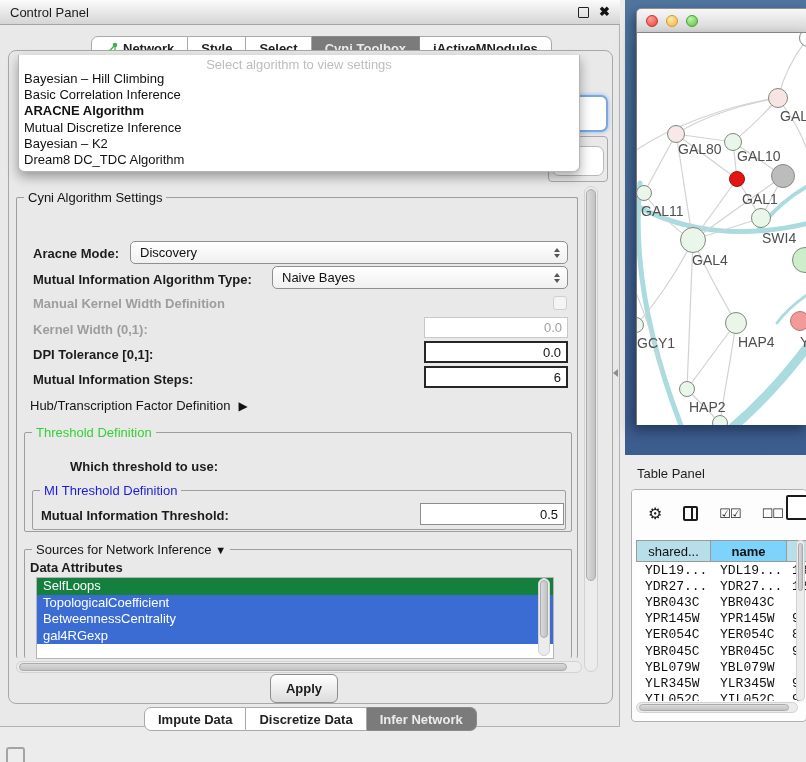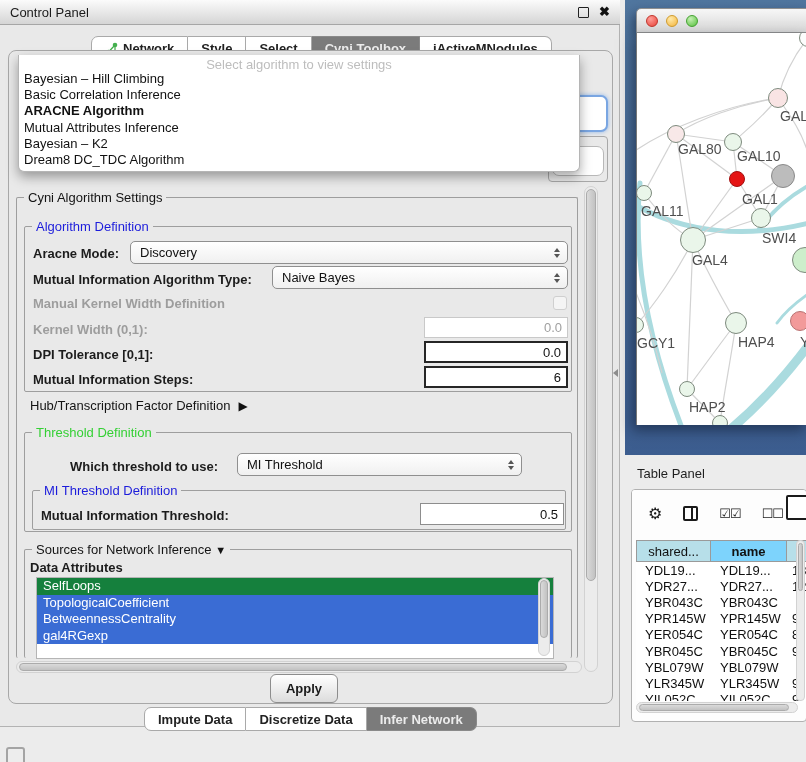--- a/index.html
+++ b/index.html
@@ -78,21 +78,21 @@
   .ticon{font-size:16px;color:#1a1a1a;line-height:16px;}
   #col-icon{width:15px;height:15px;border:2px solid #1a1a1a;border-radius:2px;box-sizing:border-box;position:relative;}
   #col-icon:after{content:"";position:absolute;left:50%;top:0;width:2px;height:100%;background:#1a1a1a;}
   #page-icon{position:absolute;right:-10px;top:5px;width:26px;height:21px;border:2px solid #1a1a1a;background:#fff;border-radius:2px;}
   .hrow{position:absolute;display:flex;height:22px;}
   .hcell{border:1px solid #9a9a9a;border-left:none;box-sizing:border-box;display:flex;align-items:center;justify-content:center;
          font-size:13px;color:#111;}
   .hcell:first-child{border-left:1px solid #9a9a9a;}
   #tbody{position:absolute;overflow:hidden;background:#fff;}
   .trow{display:flex;height:16.2px;align-items:center;}
-  .tcell{font-size:13px;color:#101010;padding-left:9px;box-sizing:border-box;overflow:hidden;white-space:nowrap;}
+  .tcell{font-size:13px;color:#101010;padding-left:9px;box-sizing:border-box;overflow:hidden;white-space:nowrap;font-family:Liberation Mono, monospace;}
   .c0{width:75px;} .c1{width:76px;} .c2{width:45px;padding-left:5px;}
   
   #split-arrow{width:0;height:0;border-top:4px solid transparent;border-bottom:4px solid transparent;border-right:5px solid #8d8d8d;}
   #dock-ic{left:6px;top:747px;width:15px;height:15px;border:2px solid #a4a4a4;border-radius:3px;background:#ededed;}
   #hub-row{display:flex;align-items:center;gap:8px;font-size:13px;color:#141414;}
   #hub-row .arr{font-size:12px;color:#111;}
 </style>
 </head>
 <body>
 
@@ -135,33 +135,30 @@
   <div class="abs" id="frag-gb"></div>
   <div class="abs" id="frag-combo"></div>
   <div class="abs" id="frag-blue"></div>
 
   <div class="abs" id="dd">
     <div id="dd-prompt">Select algorithm to view settings</div>
     <div id="dd-list">
         <div class="dd-item">Bayesian – Hill Climbing</div>
         <div class="dd-item">Basic Correlation Inference</div>
         <div class="dd-item bold">ARACNE Algorithm</div>
-        <div class="dd-item">Mutual Attributes Inference</div>
+        <div class="dd-item">Mutual Discretize Inference</div>
         <div class="dd-item">Bayesian – K2</div>
         <div class="dd-item">Dream8 DC_TDC Algorithm</div>
       </div>
   </div>
 
   <div class="abs gbox" style="left:16px;top:197px;width:562px;height:461px;border-bottom:none;">
     <span class="legend" style="color:#141414;">Cyni Algorithm Settings</span>
   </div>
 
-  <div class="abs gbox" style="left:24px;top:226px;width:548px;height:166px;">
-    <span class="legend" style="color:#1c1cdb;">Algorithm Definition</span>
-  </div>
 
   <span class="abs lbl" style="left:33px;top:246px;">Aracne Mode:</span>
   <div class="abs combo" style="left:130px;top:241px;width:438px;height:23px;">
     <span>Discovery</span>
     <span class="spin">
         <i class="up"></i>
         <i class="dn"></i>
       </span>
   </div>
 
@@ -194,27 +191,20 @@
 
   <div class="abs" id="hub-row" style="left:30px;top:398px;">
     <span>Hub/Transcription Factor Definition</span>
     <span class="arr">▶</span>
   </div>
 
   <div class="abs gbox" style="left:24px;top:432px;width:548px;height:100px;">
     <span class="legend" style="color:#35d035;">Threshold Definition</span>
   </div>
   <span class="abs lbl" style="left:70px;top:459px;">Which threshold to use:</span>
-  <div class="abs combo" style="left:237px;top:453px;width:285px;height:23px;">
-    <span>MI Threshold</span>
-    <span class="spin">
-        <i class="up"></i>
-        <i class="dn"></i>
-      </span>
-  </div>
   <div class="abs gbox" style="left:32px;top:490px;width:534px;height:40px;">
     <span class="legend" style="color:#1c1cdb;">MI Threshold Definition</span>
   </div>
   <span class="abs lbl" style="left:41px;top:508px;">Mutual Information Threshold:</span>
   <div class="abs tin" style="left:420px;top:503px;width:144px;height:22px;border-width:1px;border-color:#8d8d8d;">
     <span>0.5</span>
   </div>
 
   <div class="abs gbox" style="left:24px;top:549px;width:548px;height:109px;border-bottom:none;">
     <span class="legend" style="color:#141414;">

